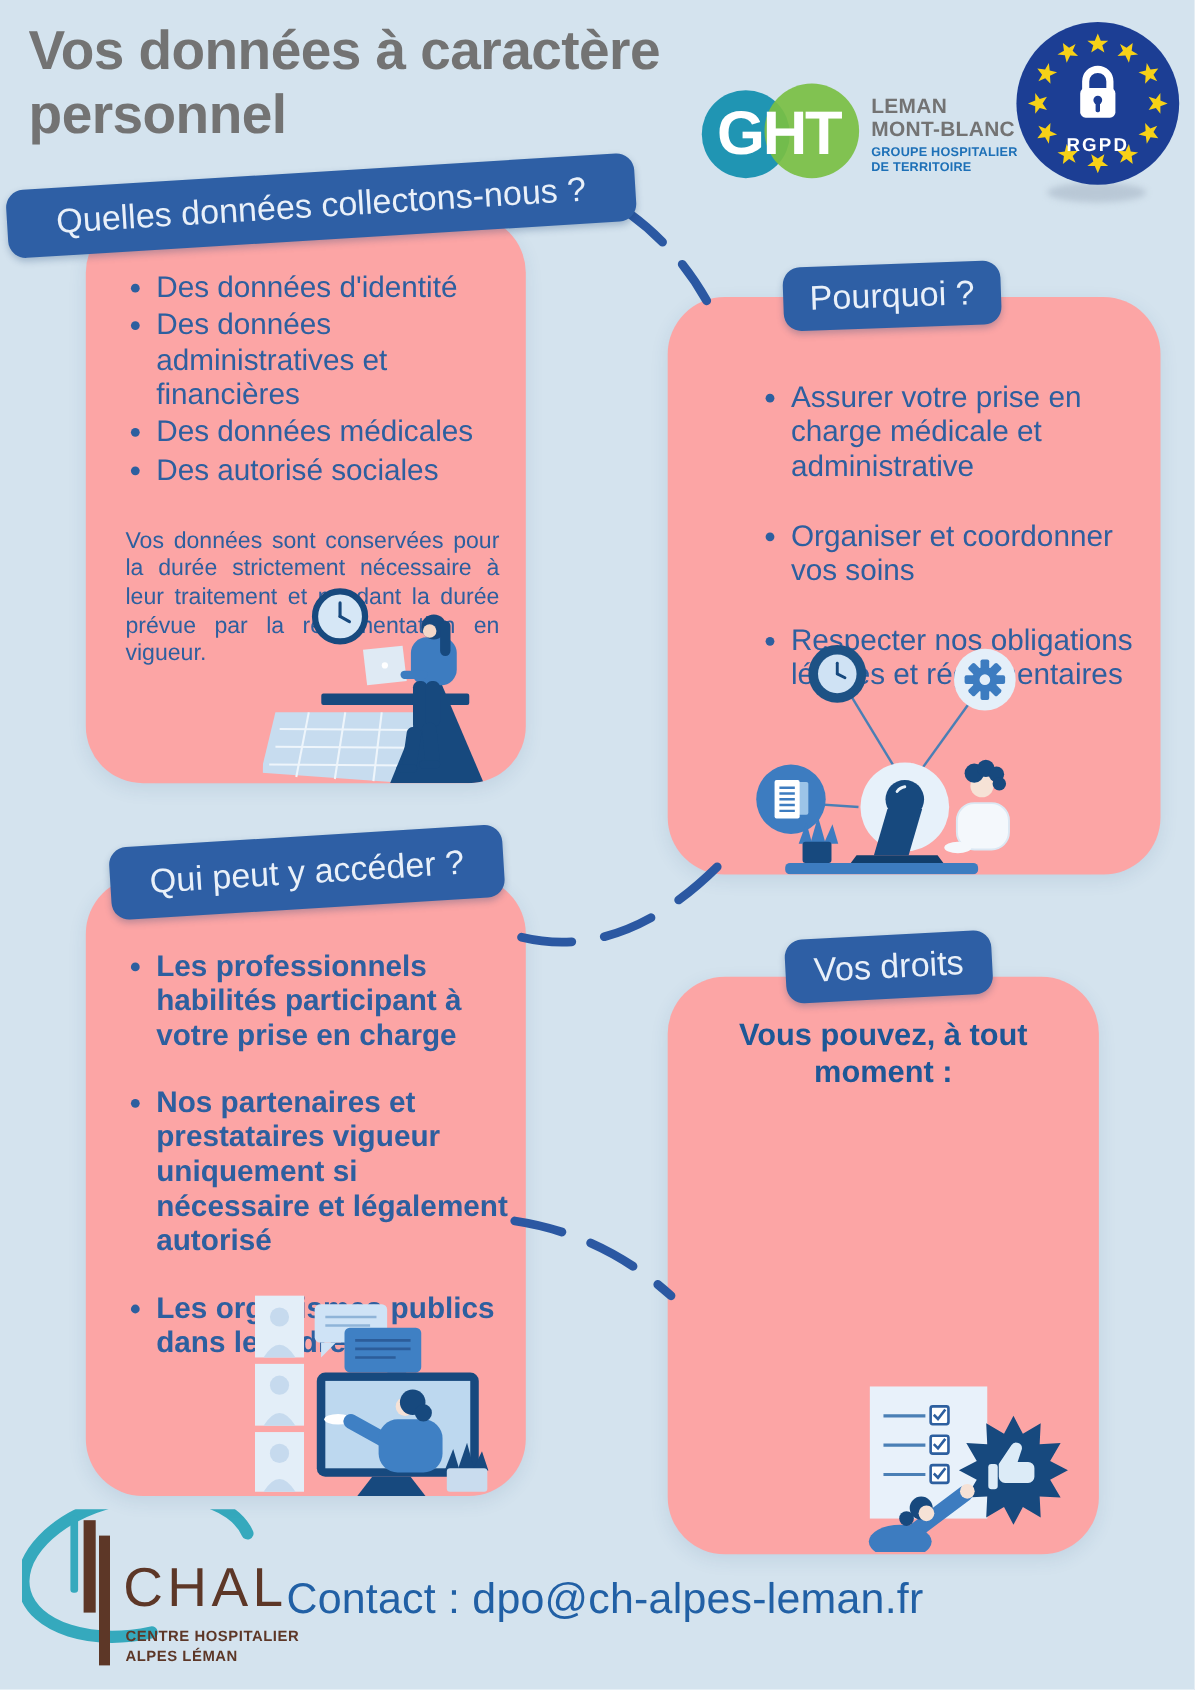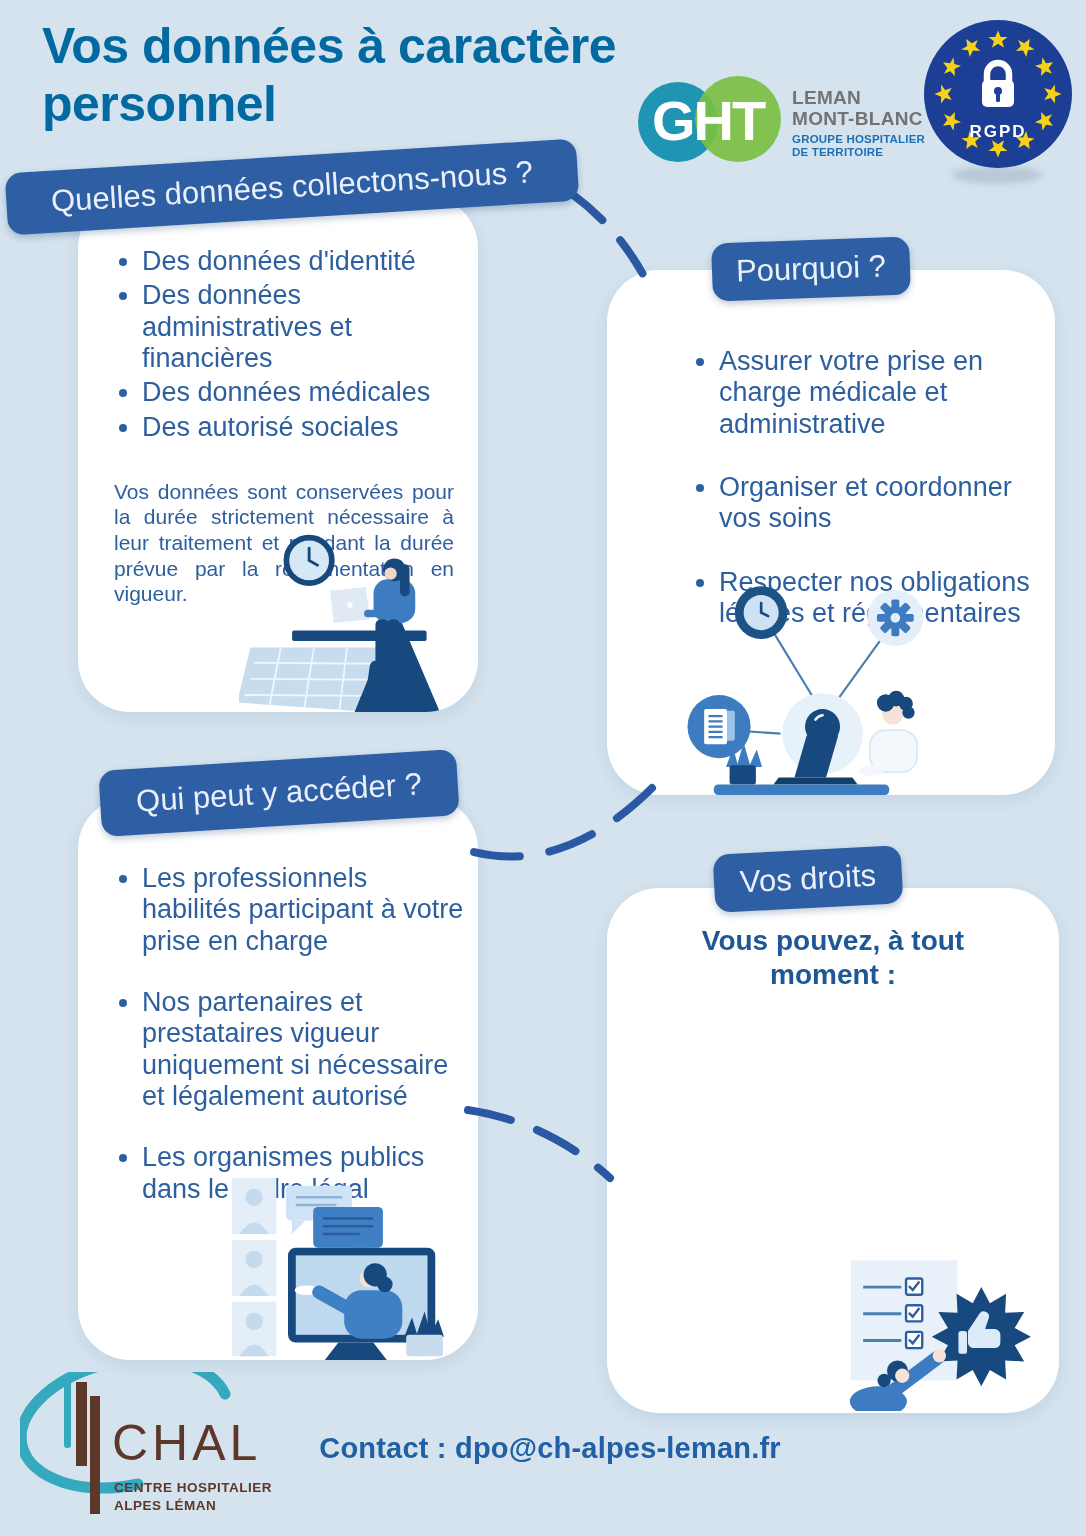--- a/index.html
+++ b/index.html
@@ -1,45 +1,45 @@
 <!DOCTYPE html>
 <html><head>
 <meta charset="utf-8">
 <style>
   html,body{margin:0;padding:0;}
   body{font-family:"Liberation Sans",sans-serif;}
   .poster{position:relative;width:1086px;height:1536px;background:#d4e3ee;overflow:hidden;}
 
   
-  .title{position:absolute;left:42px;top:18px;width:720px;color:#0369a1;
+  .title{position:absolute;left:26px;top:18px;width:720px;color:#737373;
          font-size:50px;font-weight:800;line-height:1.15;letter-spacing:-.5px;}
   .ght-logo{position:absolute;left:632px;top:68px;width:280px;height:104px;}
   .ght-text{position:absolute;left:792px;top:88px;line-height:1;}
   .ght-text .green{color:#737373;font-weight:bold;font-size:19px;line-height:1.08;letter-spacing:.3px;}
   .ght-text .blue{color:#1d70b7;font-weight:bold;font-size:11.5px;line-height:1.15;letter-spacing:.2px;}
   .rgpd-badge{position:absolute;left:922px;top:16px;width:152px;height:168px;}
   .rgpd-shadow{position:absolute;left:952px;top:166px;width:90px;height:18px;border-radius:50%;
                background:#b9c8d6;filter:blur(3px);}
 
   
   .pill{position:absolute;background:#2e5fa5;color:#e9f0f9;border-radius:16px;
         display:flex;align-items:center;justify-content:center;
         box-shadow:0 3px 7px rgba(20,60,110,.28);z-index:5;}
   .pill-collecte{left:6px;top:156px;width:572px;height:62px;font-size:31px;transform:rotate(-3.5deg);}
   .pill-pourquoi{left:712px;top:240px;width:198px;height:58px;font-size:31px;transform:rotate(-2deg);}
   .pill-acces{left:100px;top:760px;width:358px;height:66px;font-size:31px;transform:rotate(-3.5deg);}
   .pill-droits{left:714px;top:850px;width:188px;height:58px;font-size:31px;transform:rotate(-3deg);}
 
   
-  .card{position:absolute;background:#ffffff;border-radius:52px;overflow:hidden;z-index:2;
+  .card{position:absolute;background:#fca5a5;border-radius:52px;overflow:hidden;z-index:2;
         box-shadow:0 5px 16px rgba(40,80,130,.10);color:#2d5f9f;}
   .card-collecte{left:78px;top:196px;width:400px;height:516px;}
   .card-pourquoi{left:607px;top:270px;width:400px;height:525px;padding-left:48px;}
-  .card-acces{left:78px;top:797px;width:400px;height:563px;}
-  .card-droits{left:607px;top:888px;width:452px;height:525px;}
+  .card-acces{left:78px;top:797px;width:400px;height:563px;font-weight:bold;}
+  .card-droits{left:607px;top:888px;width:392px;height:525px;}
 
   ul.bullets{margin:0;padding-left:30px;font-size:27px;line-height:1.16;}
   ul.bullets li{margin-bottom:3px;}
   .card-collecte ul.bullets{padding-top:50px;padding-right:20px;margin-left:34px;}
   .card-pourquoi ul.bullets{padding-top:76px;padding-right:16px;margin-left:34px;}
   .card-pourquoi ul.bullets li{margin-bottom:32px;}
   .card-acces ul.bullets{padding-top:66px;padding-right:14px;margin-left:34px;}
   .card-acces ul.bullets li{margin-bottom:30px;}
   .card-droits ul.bullets{padding-top:8px;padding-right:10px;margin-left:30px;
                           font-size:26px;letter-spacing:-.2px;}
@@ -55,21 +55,21 @@
   .illus-pourquoi{left:48px;bottom:0;}
   .illus-acces{right:2px;bottom:0;}
   .illus-droits{right:12px;bottom:2px;}
 
   
   .connectors{position:absolute;left:0;top:0;z-index:4;pointer-events:none;}
 
   
   .chal-logo{position:absolute;left:20px;top:1372px;width:262px;height:162px;}
   .footer-text{position:absolute;left:190px;top:1432px;width:720px;text-align:center;color:#2160a5;}
-  .footer-contact{font-size:29px;font-weight:bold;letter-spacing:.2px;}
+  .footer-contact{font-size:39px;font-weight:normal;letter-spacing:.2px;}
   .footer-info{margin-top:22px;font-size:22px;font-weight:bold;}
 </style>
 </head>
 <body>
 
 <div class="poster">
 
   <div class="title">
     <div>Vos données à caractère</div>
     <div>personnel</div>

